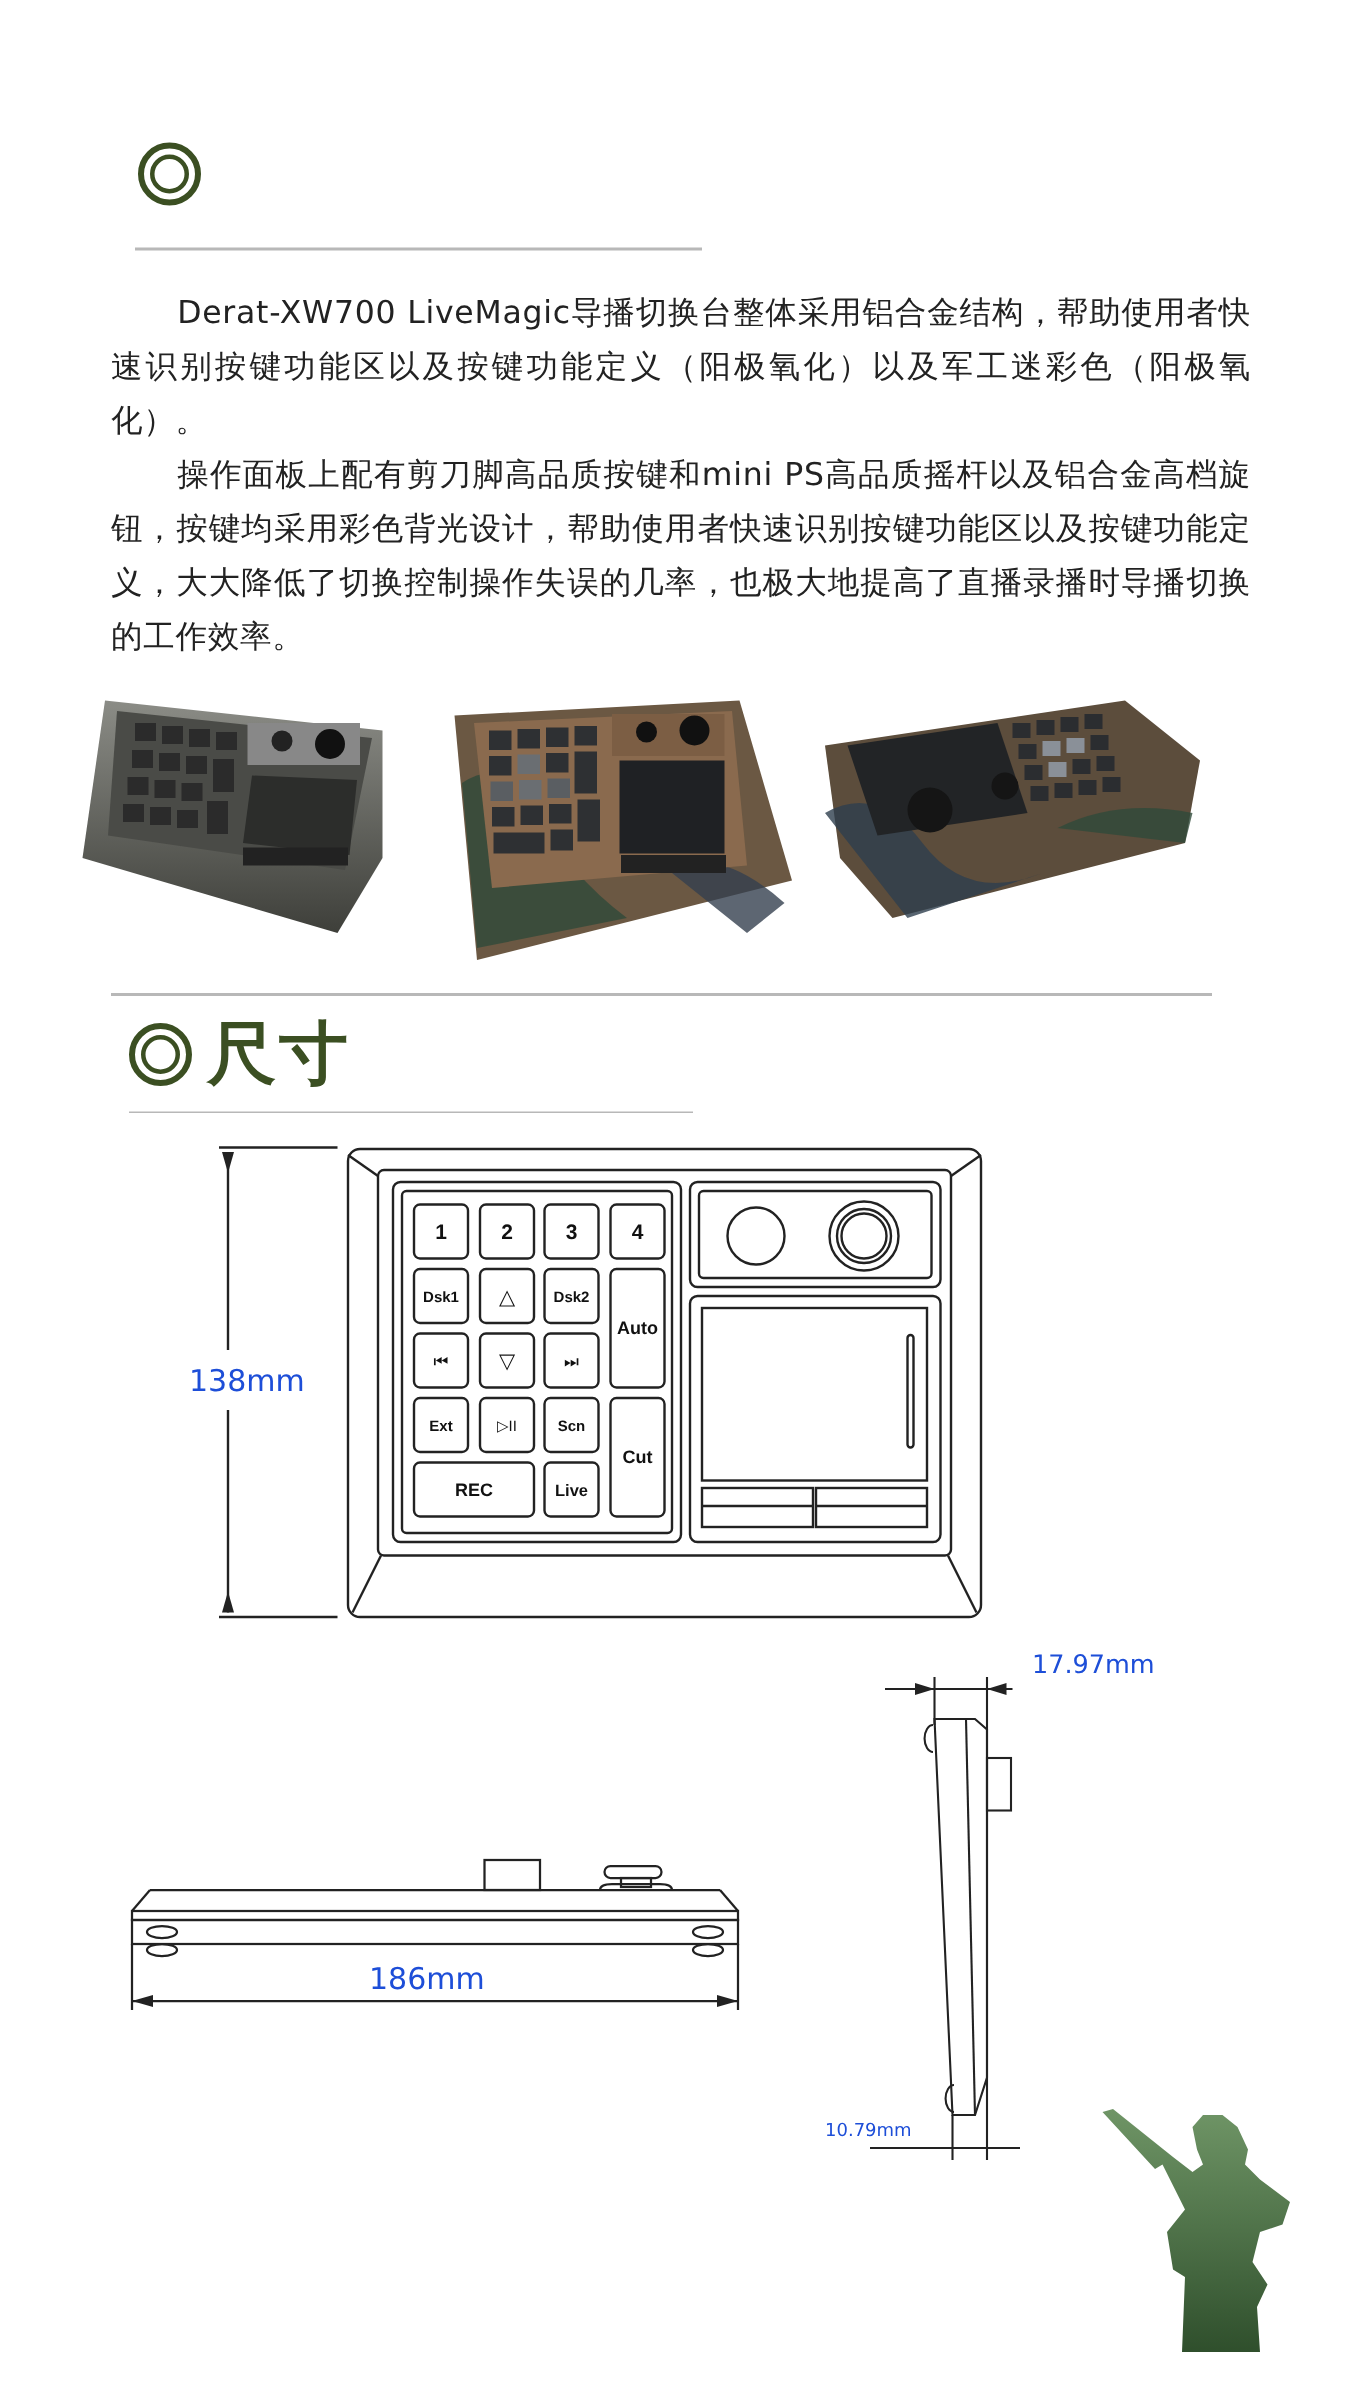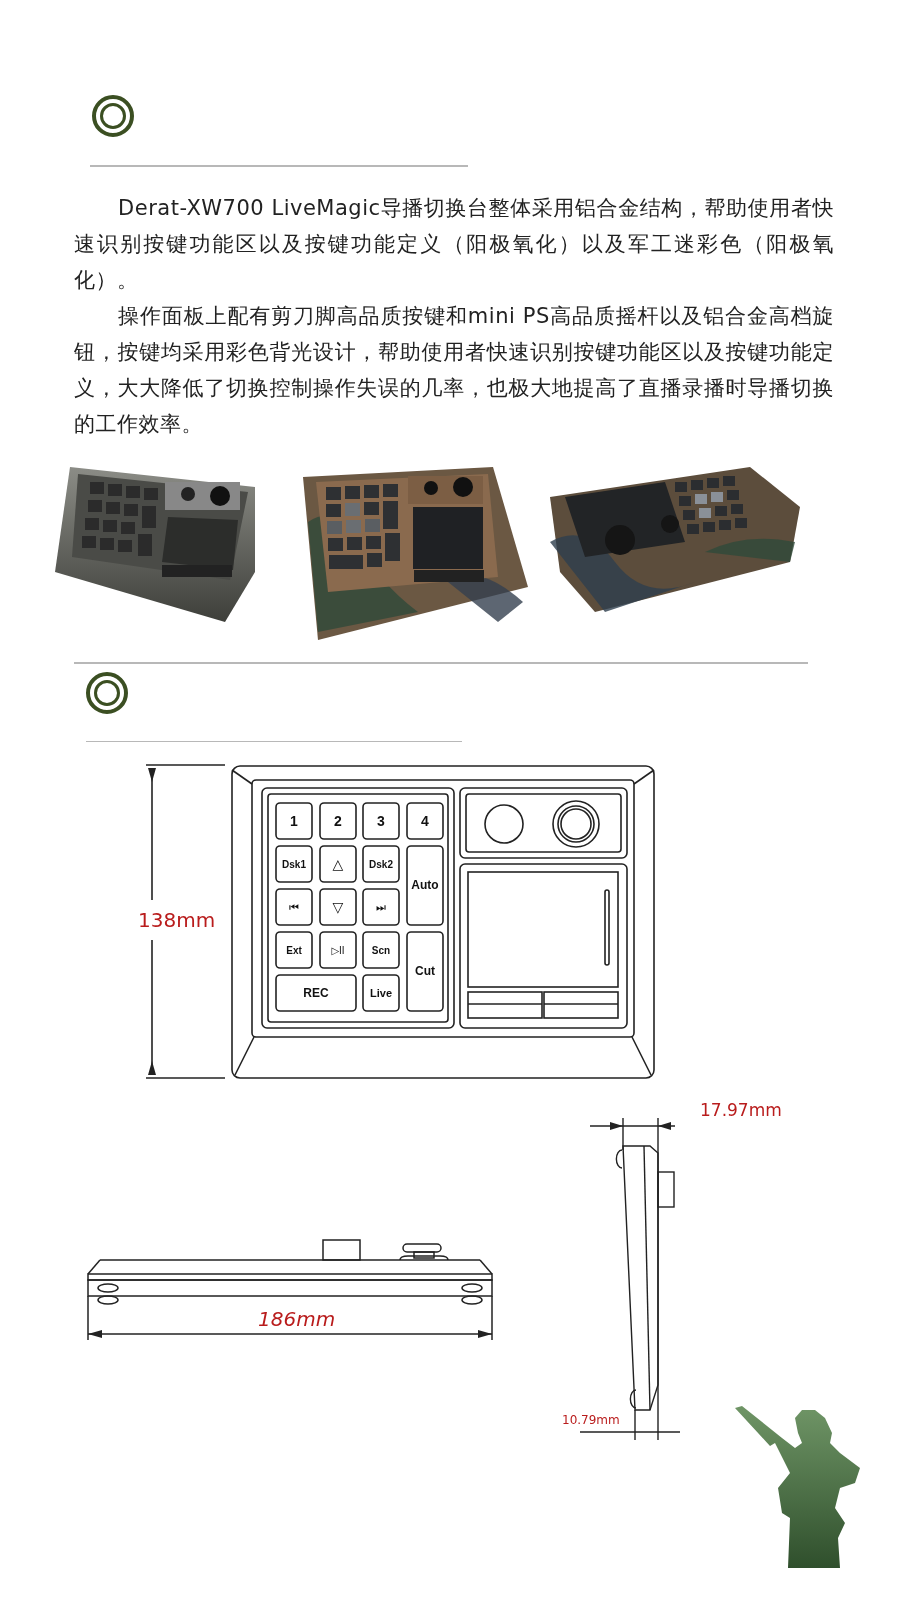--- a/index.html
+++ b/index.html
@@ -5,21 +5,21 @@
   html,body{margin:0;padding:0;background:#fff;}
   body{width:900px;height:1600px;position:relative;overflow:hidden;font-family:"DejaVu Sans","Liberation Sans",sans-serif;color:#1e1e1e;}
   .abs{position:absolute;}
   .sec-title{position:absolute;display:flex;align-items:center;color:#3b4f22;font-weight:bold;}
   .ring{border:4px solid #3b4f22;border-radius:50%;position:relative;box-sizing:border-box;}
   .ring::after{content:"";position:absolute;border:3px solid #3b4f22;border-radius:50%;left:4px;top:4px;right:4px;bottom:4px;}
   .rule{position:absolute;height:2px;background:#b8b8b8;}
   .para{position:absolute;left:74px;width:760px;font-size:21px;line-height:36px;color:#222;text-align:justify;letter-spacing:0.5px;}
   .para p{margin:0;text-indent:2.1em;}
   .photo{position:absolute;}
-  .dim{position:absolute;font-size:19px;color:#b91c1c;font-family:"DejaVu Sans",sans-serif;margin-left:12px;}
+  .dim{position:absolute;font-size:19px;color:#1d4ed8;font-family:"DejaVu Sans",sans-serif;}
   svg text{font-family:"Liberation Sans","DejaVu Sans",sans-serif;font-weight:bold;fill:#111;}
 </style>
 </head>
 <body>
 
 <div class="sec-title" style="left:92px;top:95px;">
   <div class="ring" style="width:42px;height:42px;margin-right:12px;"></div>
 </div>
 <div class="rule" style="left:90px;top:165px;width:378px;"></div>
 
@@ -113,20 +113,21 @@
       <rect x="174" y="58" width="12" height="10"></rect>
       <rect x="190" y="56" width="12" height="10"></rect>
   </g>
   <circle cx="75" cy="78" r="15" fill="#151515"></circle>
     <circle cx="125" cy="62" r="9" fill="#151515"></circle>
 </svg>
 
 <div class="rule" style="left:74px;top:662px;width:734px;"></div>
 <div class="sec-title" style="left:86px;top:672px;">
   <div class="ring" style="width:42px;height:42px;margin-right:10px;"></div>
+  <span style="font-size:46px;letter-spacing:2px;">尺寸</span>
 </div>
 <div class="rule" style="left:86px;top:741px;width:376px;height:1px;"></div>
 
 <svg class="abs" style="left:130px;top:760px;" width="540" height="330" viewBox="0 0 540 330">
   <g fill="none" stroke="#222" stroke-width="1.6">
 
     <line x1="16" y1="5" x2="95" y2="5"></line>
     <line x1="16" y1="318" x2="95" y2="318"></line>
     <line x1="22" y1="8" x2="22" y2="140"></line>
     <line x1="22" y1="180" x2="22" y2="315"></line>
@@ -213,21 +214,21 @@
       <ellipse cx="392" cy="58" rx="10" ry="4"></ellipse>
     <ellipse cx="28" cy="70" rx="10" ry="4"></ellipse>
       <ellipse cx="392" cy="70" rx="10" ry="4"></ellipse>
     <line x1="8" y1="66" x2="8" y2="110"></line>
       <line x1="412" y1="66" x2="412" y2="110"></line>
     <line x1="8" y1="104" x2="412" y2="104"></line>
   </g>
   <polygon points="8,104 22,100 22,108" fill="#222"></polygon>
   <polygon points="412,104 398,100 398,108" fill="#222"></polygon>
 </svg>
-<div class="dim" style="left:246px;top:1307px;font-size:20px;font-style:italic;">186mm</div>
+<div class="dim" style="left:246px;top:1307px;font-size:20px;">186mm</div>
 
 <svg class="abs" style="left:580px;top:1110px;" width="160" height="340" viewBox="0 0 160 340">
   <g fill="none" stroke="#222" stroke-width="1.4">
     <line x1="10" y1="16" x2="95" y2="16"></line>
     <line x1="43" y1="8" x2="43" y2="40"></line>
       <line x1="78" y1="8" x2="78" y2="330"></line>
     <path d="M43,36 L70,36 L78,43 L78,275 L70,300 L55,300 Z"></path>
     <line x1="64" y1="36" x2="70" y2="300"></line>
     <path d="M42,40 a5,8 0 0 0 0,18"></path>
     <path d="M56,280 a5,8 0 0 0 0,18"></path>

